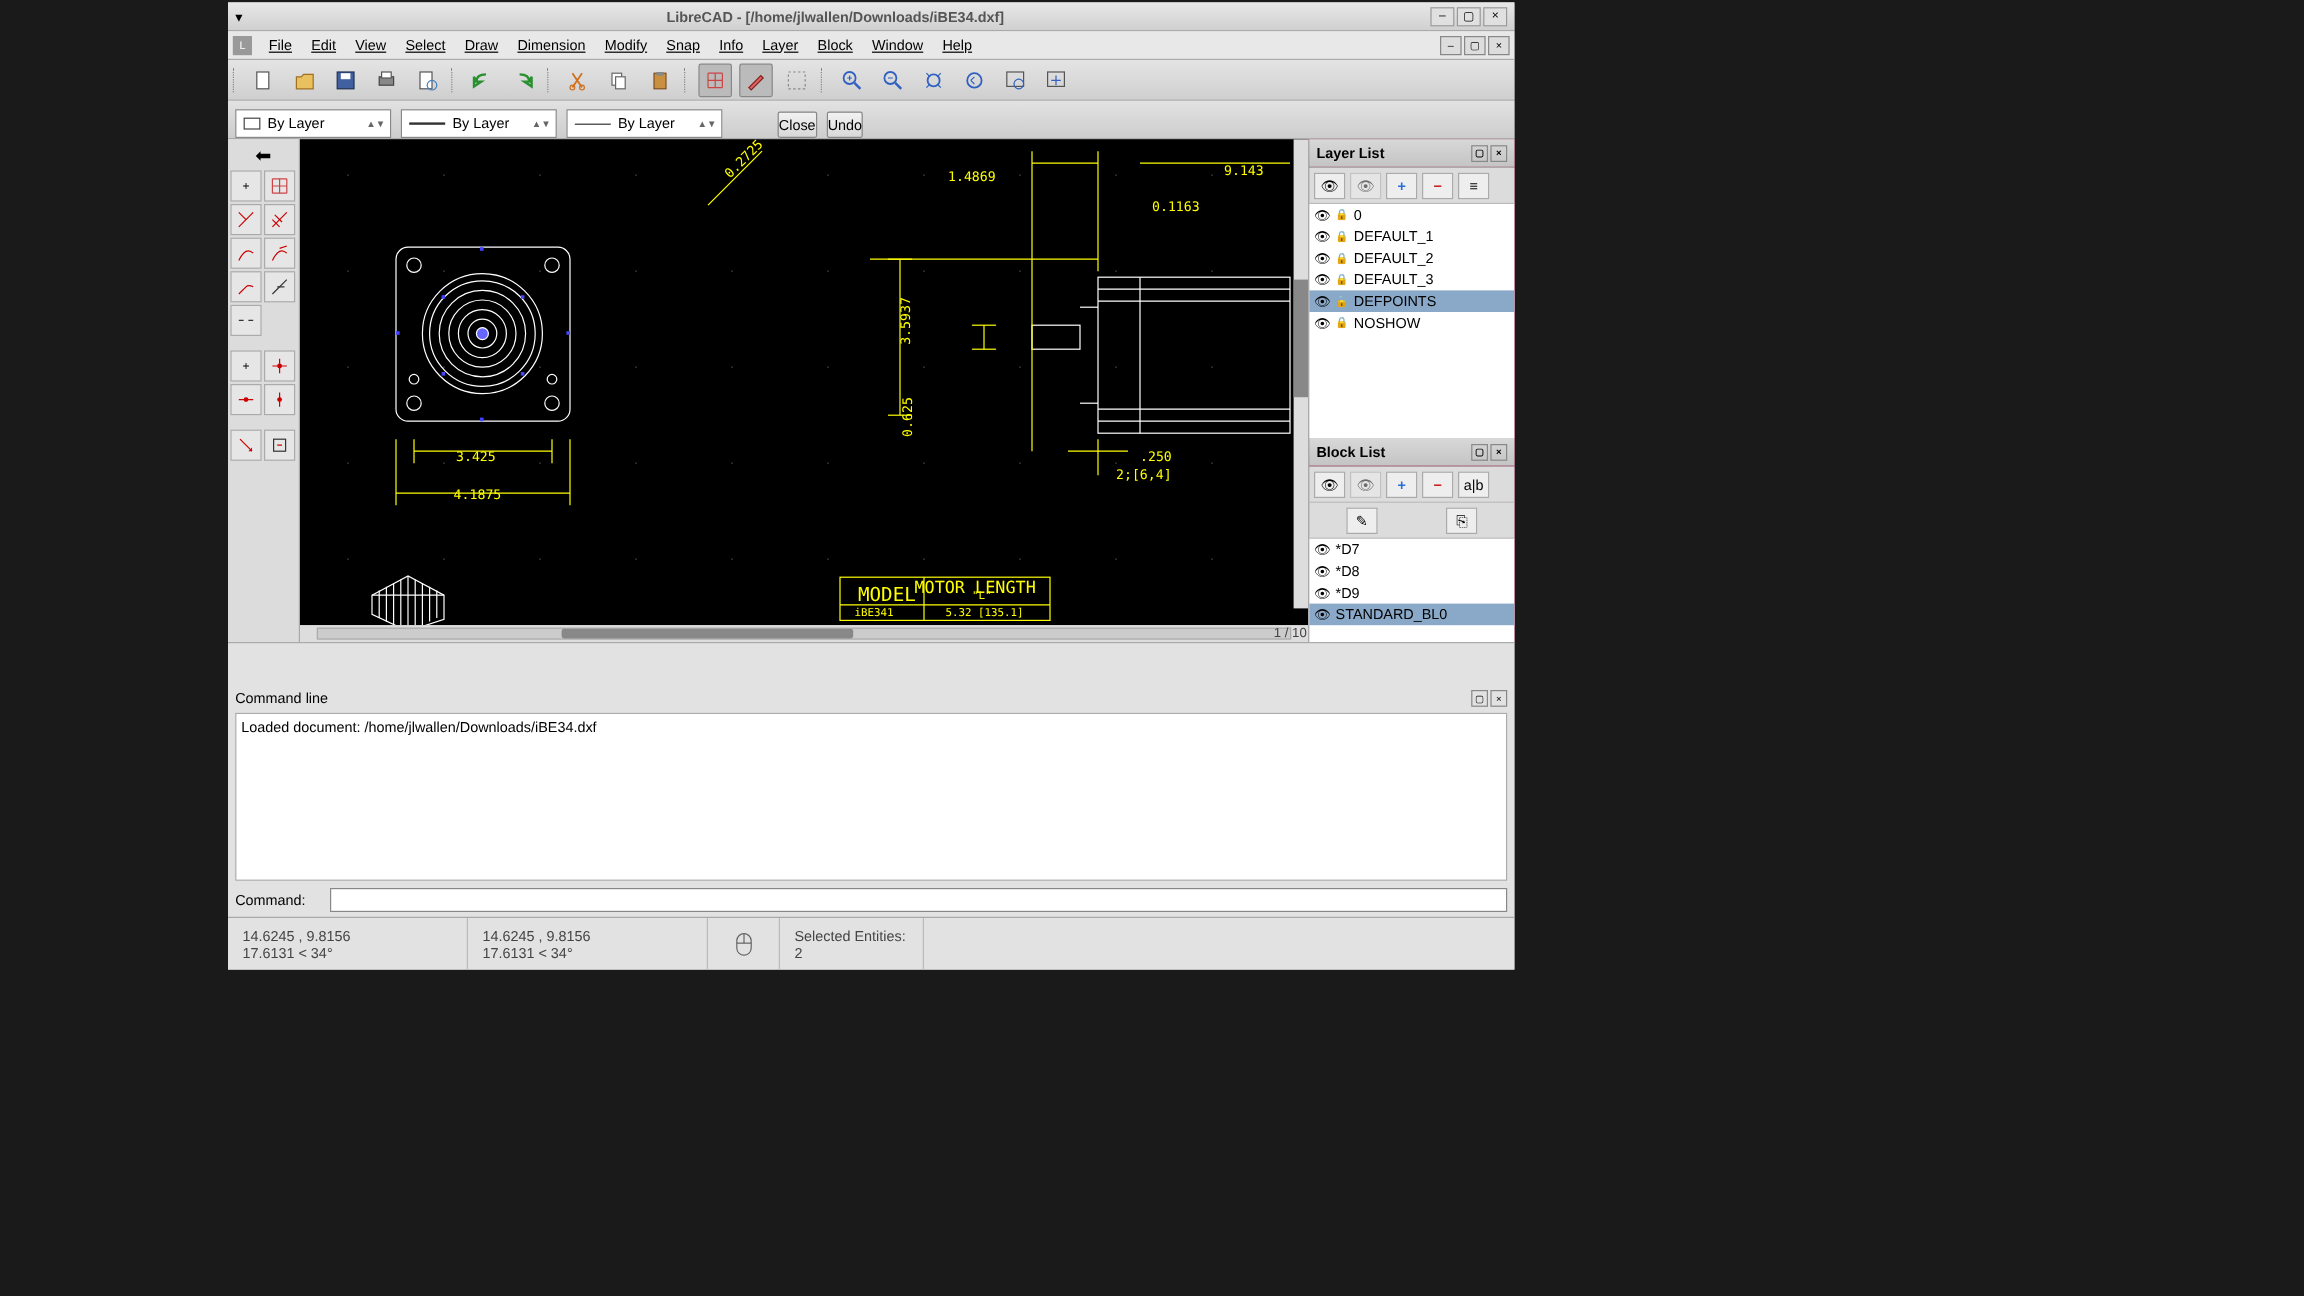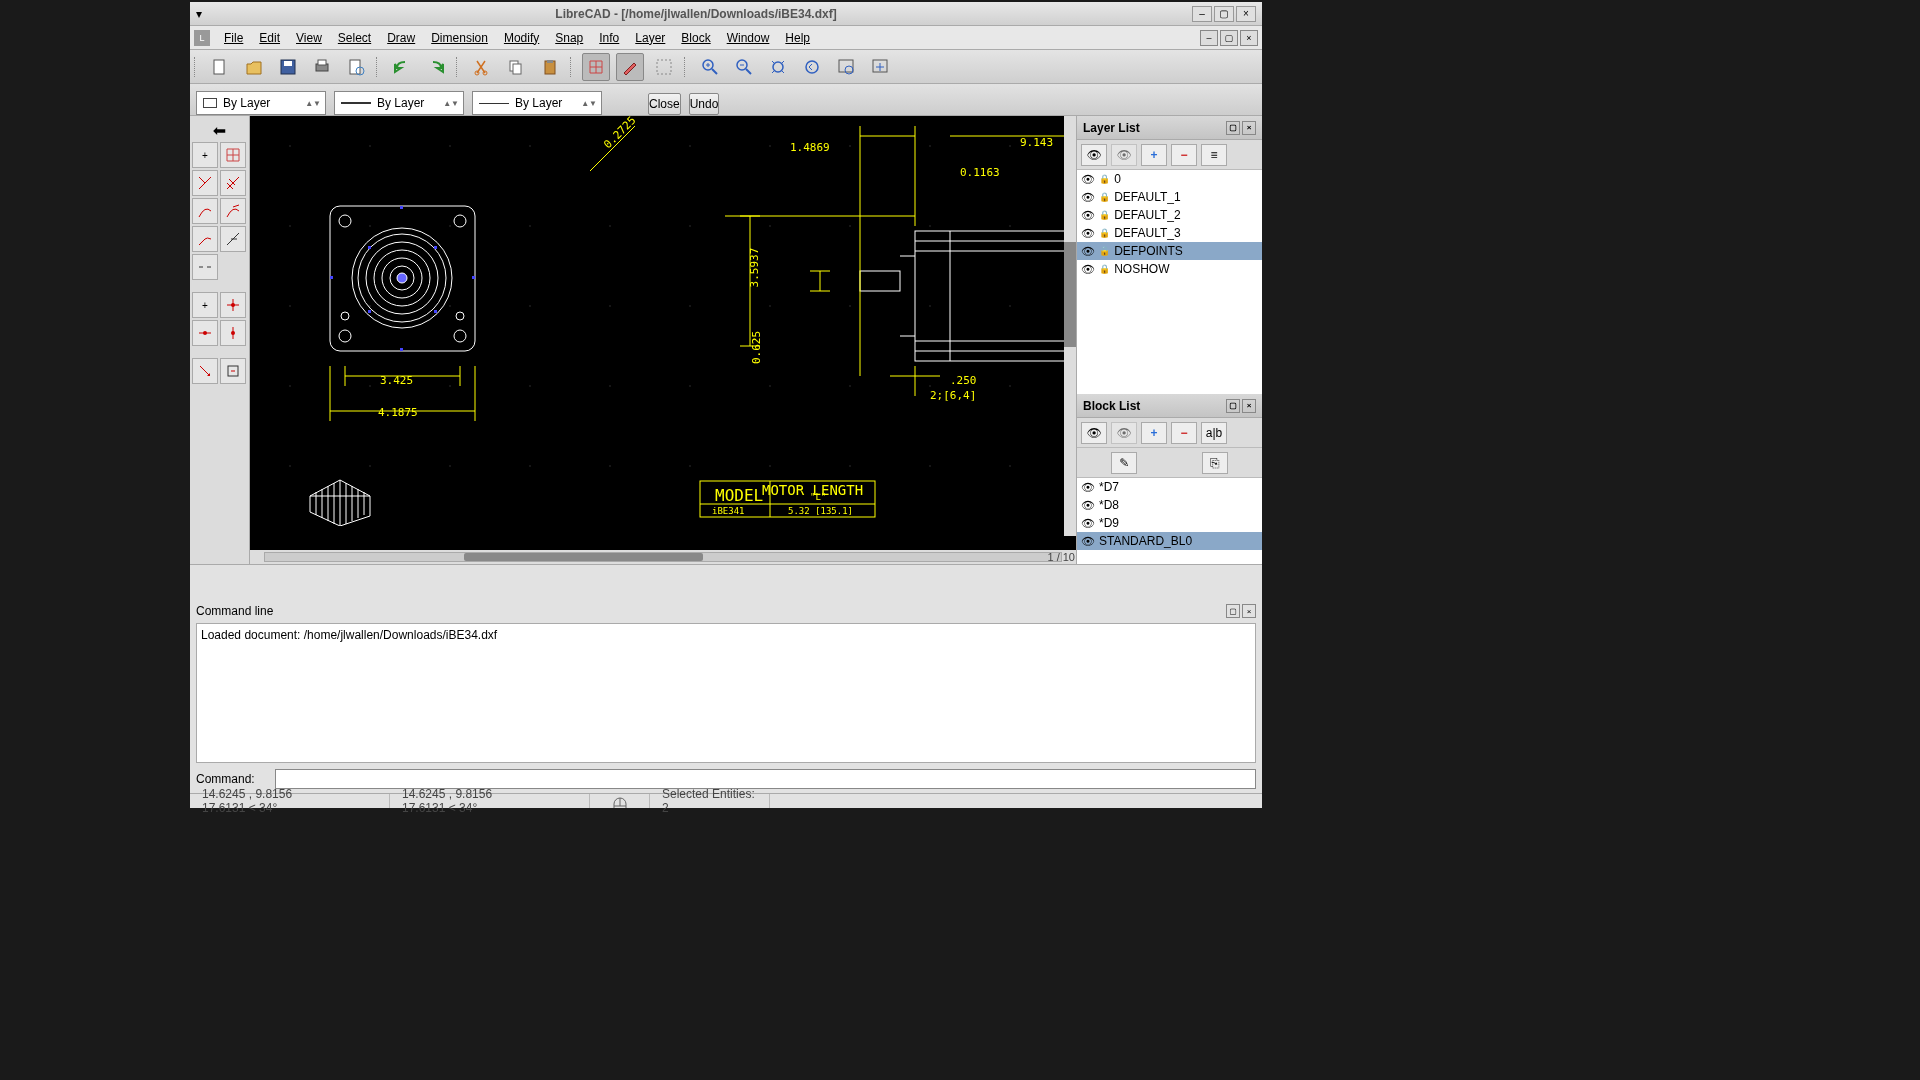--- a/index.html
+++ b/index.html
@@ -33,21 +33,21 @@
 .lefttools .gap { height:8px; }
 .canvas-wrap { flex:1; display:flex; flex-direction:column; min-width:0; position:relative; }
 .canvas { flex:1; background:#000; position:relative; overflow:hidden; }
 .canvas svg { position:absolute; top:0; left:0; }
 .hscroll { height:14px; background:#ddd; display:flex; align-items:center; position:relative; }
 .hscroll .track { flex:1; height:10px; background:#ccc; border:1px solid #aaa; position:relative; margin:0 14px; }
 .hscroll .thumb { position:absolute; left:25%; width:30%; height:100%; background:#888; border-radius:2px; cursor:pointer; }
 .hscroll .pgind { position:absolute; right:1px; font-size:11px; color:#444; }
 .vscroll { position:absolute; right:0; top:0; bottom:14px; width:12px; background:#ddd; }
 .vscroll .vthumb { position:absolute; top:30%; height:25%; width:100%; background:#888; cursor:pointer; }
-.rightpanels { width:186px; background:#be185d; border-left:1px solid #aaa; display:flex; flex-direction:column; }
+.rightpanels { width:172px; background:#be185d; border-left:1px solid #aaa; display:flex; flex-direction:column; }
 .panel-head { height:24px; background:linear-gradient(#d8d8d8,#c4c4c4); display:flex; align-items:center; padding:0 6px; font-weight:bold; border-bottom:1px solid #aaa; }
 .panel-head .pspacer { flex:1; }
 .panel-head .pbtn { width:14px; height:14px; border:1px solid #888; margin-left:2px; cursor:pointer; display:inline-flex; align-items:center; justify-content:center; font-size:8px; }
 .panel-tools { height:30px; display:flex; align-items:center; gap:4px; padding:0 4px; background:#dcdcdc; border-bottom:1px solid #bbb; }
 .panel-tools .ptool { width:26px; height:22px; border:1px solid #aaa; background:#eee; display:inline-flex; align-items:center; justify-content:center; cursor:pointer; font-size:12px; }
 .panel-tools .ptool.plus { color:#2a6ed8; font-weight:bold; }
 .panel-tools .ptool.minus { color:#c22; font-weight:bold; }
 .panel-list { flex:1; background:#fff; overflow:auto; font-size:12px; }
 .panel-list .item { display:flex; align-items:center; padding:2px 4px; gap:4px; cursor:pointer; }
 .panel-list .item.sel { background:#8aa8c8; }
@@ -55,21 +55,21 @@
 .panel-list .item .lock { font-size:9px; color:#888; }
 .blocklist-area { height:170px; display:flex; flex-direction:column; }
 .cmdpanel { border-top:1px solid #aaa; background:#e2e2e2; }
 .cmdpanel .cmdhead { height:20px; display:flex; align-items:center; padding:0 6px; font-size:12px;margin-top:36px; }
 .cmdpanel .cmdhead .pspacer { flex:1; }
 .cmdpanel .cmdhead .pbtn { width:14px; height:14px; border:1px solid #888; margin-left:2px; cursor:pointer; font-size:8px; display:inline-flex; align-items:center; justify-content:center; }
 .cmdpanel .log { height:140px; background:#fff; margin:2px 6px; border:1px solid #aaa; padding:4px; font-size:12px; overflow:auto; }
 .cmdpanel .cmdline { display:flex; align-items:center; padding:4px 6px; gap:20px; }
 .cmdpanel .cmdline label { font-size:12px; }
 .cmdpanel .cmdline input { flex:1; height:20px; border:1px solid #888; padding:0 4px; background:#fff; }
-.statusbar { height:15px; background:#e2e2e2; border-top:1px solid #aaa; display:flex; align-items:center; font-size:11px; color:#444; }
+.statusbar { height:44px; background:#e2e2e2; border-top:1px solid #aaa; display:flex; align-items:center; font-size:11px; color:#444; }
 .statusbar .cell { padding:0 12px; border-right:1px solid #bbb; height:100%; display:flex; flex-direction:column; justify-content:center; min-width:200px; }
 .statusbar .mouse { display:flex; align-items:center; justify-content:center; min-width:60px; }
 .canvas .dim { position:absolute; color:#ff0; font-size:11px; font-family:monospace; }
 </style>
 </head>
 <body>
 
 <div class="app-window">
 
   <div class="titlebar">

